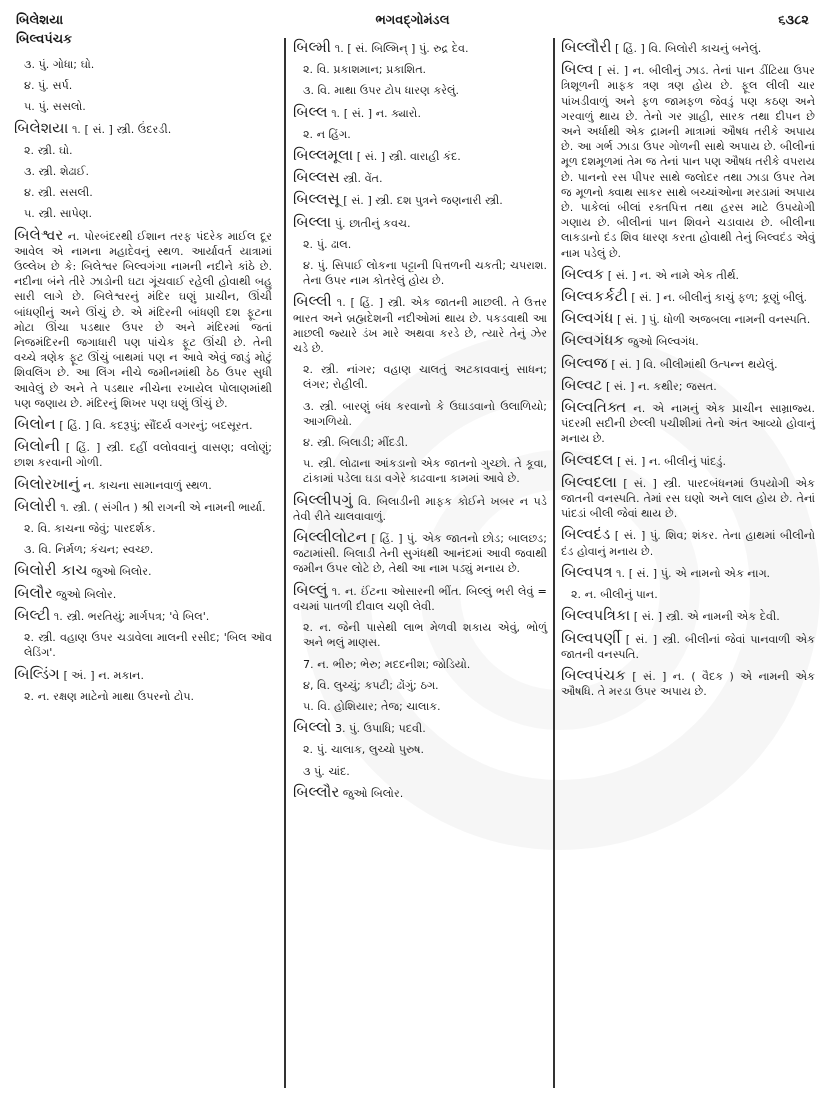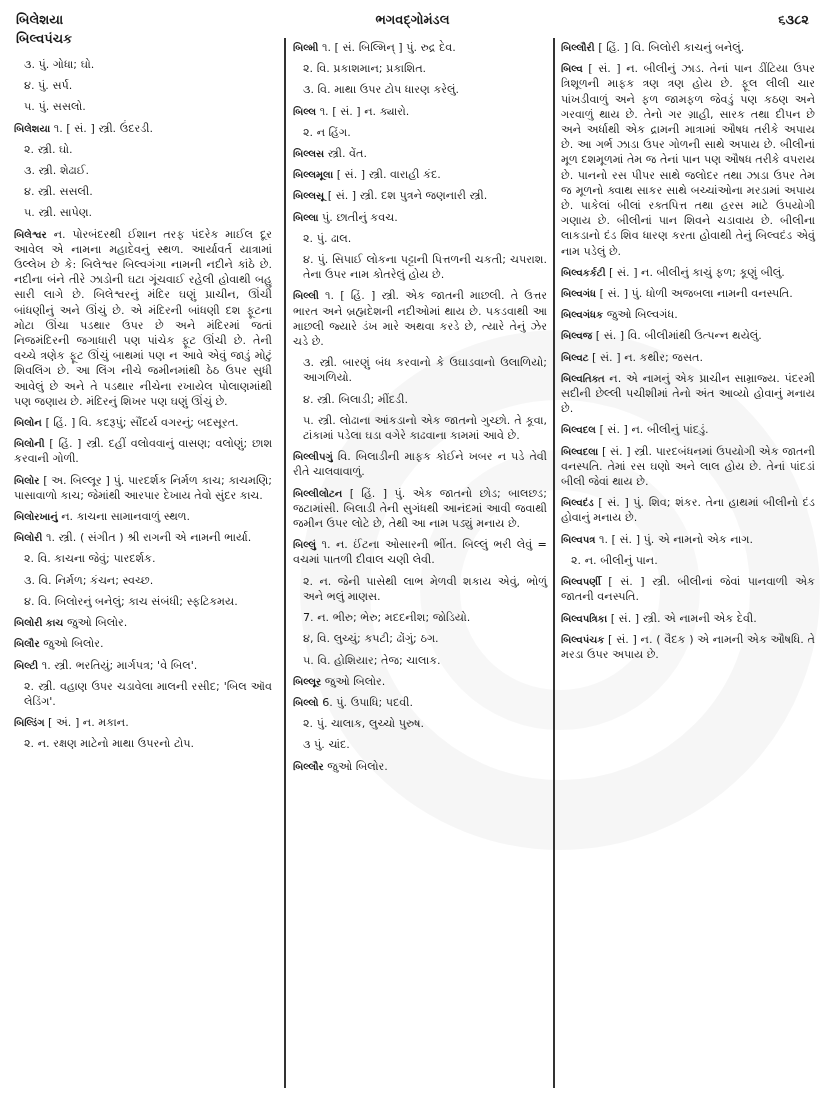--- a/index.html
+++ b/index.html
@@ -23,21 +23,21 @@
   .col {
     position: absolute; top: 40px; font-size: 11.2px; line-height: 15.2px;
   }
   .col1 { left: 14px; width: 258px; top: 57px; }
   .col2 { left: 293px; width: 254px; }
   .col3 { left: 561px; width: 254px; }
   .vline { position: absolute; width: 1.5px; background: #333; }
   .v1 { left: 284px; top: 38px; height: 1050px; }
   .v2 { left: 553px; top: 38px; height: 1050px; }
   .entry { margin: 0 0 6px 0; text-align: justify; }
-  .entry .hw { font-weight: bold; font-size: 10px; }
+  .entry .hw { font-weight: normal; font-size: 15px; }
   .entry .body { }
   .sense { margin: 0 0 6px 10px; text-align: justify; }
 </style>
 </head>
 <body>
 
 <div class="watermark"></div>
 <div class="watermark2"></div>
 
 <div class="hdr-left">
@@ -55,72 +55,71 @@
     <div class="sense"><span class="body">૪. પું. સર્પ.</span></div>
     <div class="sense"><span class="body">૫. પું. સસલો.</span></div>
     <div class="entry"><span class="hw">બિલેશયા</span> <span class="body">૧. [ સં. ] સ્ત્રી. ઉંદરડી.</span></div>
     <div class="sense"><span class="body">૨. સ્ત્રી. ઘો.</span></div>
     <div class="sense"><span class="body">૩. સ્ત્રી. શેઢાઈ.</span></div>
     <div class="sense"><span class="body">૪. સ્ત્રી. સસલી.</span></div>
     <div class="sense"><span class="body">૫. સ્ત્રી. સાપેણ.</span></div>
     <div class="entry"><span class="hw">બિલેશ્વર</span> <span class="body">ન. પોરબંદરથી ઈશાન તરફ પંદરેક માઈલ દૂર આવેલ એ નામના મહાદેવનું સ્થળ. આર્યાવર્ત યાત્રામાં ઉલ્લેખ છે કે: બિલેશ્વર બિલ્વગંગા નામની નદીને કાંઠે છે. નદીના બંને તીરે ઝાડોની ઘટા ગૂંચવાઈ રહેલી હોવાથી બહુ સારી લાગે છે. બિલેશ્વરનું મંદિર ઘણું પ્રાચીન, ઊંચી બાંધણીનું અને ઊંચું છે. એ મંદિરની બાંધણી દશ ફૂટના મોટા ઊંચા પડથાર ઉપર છે અને મંદિરમાં જતાં નિજમંદિરની જગાધારી પણ પાંચેક ફૂટ ઊંચી છે. તેની વચ્ચે ત્રણેક ફૂટ ઊંચું બાથમાં પણ ન આવે એવું જાડું મોટું શિવલિંગ છે. આ લિંગ નીચે જમીનમાંથી ઠેઠ ઉપર સુધી આવેલું છે અને તે પડથાર નીચેના રખાયેલ પોલાણમાંથી પણ જણાય છે. મંદિરનું શિખર પણ ઘણું ઊંચું છે.</span></div>
     <div class="entry"><span class="hw">બિલોન</span> <span class="body">[ હિં. ] વિ. કદરૂપું; સૌંદર્ય વગરનું; બદસૂરત.</span></div>
     <div class="entry"><span class="hw">બિલોની</span> <span class="body">[ હિં. ] સ્ત્રી. દહીં વલોવવાનું વાસણ; વલોણું; છાશ કરવાની ગોળી.</span></div>
-    <div class="entry"><span class="hw">બિલોર</span> <span class="body">[ અ. બિલ્લૂર ] પું. પારદર્શક નિર્મળ કાચ; કાચમણિ; પાસાવાળો કાચ; જેમાંથી આરપાર દેખાય તેવો સુંદર કાચ.</span></div>
     <div class="entry"><span class="hw">બિલોરખાનું</span> <span class="body">ન. કાચના સામાનવાળું સ્થળ.</span></div>
     <div class="entry"><span class="hw">બિલોરી</span> <span class="body">૧. સ્ત્રી. ( સંગીત ) શ્રી રાગની એ નામની ભાર્યા.</span></div>
     <div class="sense"><span class="body">૨. વિ. કાચના જેવું; પારદર્શક.</span></div>
     <div class="sense"><span class="body">૩. વિ. નિર્મળ; કંચન; સ્વચ્છ.</span></div>
-    <div class="sense"><span class="body">૪. વિ. બિલોરનું બનેલું; કાચ સંબંધી; સ્ફટિકમય.</span></div>
     <div class="entry"><span class="hw">બિલોરી કાચ</span> <span class="body">જુઓ બિલોર.</span></div>
     <div class="entry"><span class="hw">બિલૌર</span> <span class="body">જુઓ બિલોર.</span></div>
     <div class="entry"><span class="hw">બિલ્ટી</span> <span class="body">૧. સ્ત્રી. ભરતિયું; માર્ગપત્ર; 'વે બિલ'.</span></div>
     <div class="sense"><span class="body">૨. સ્ત્રી. વહાણ ઉપર ચડાવેલા માલની રસીદ; 'બિલ ઑવ લેડિંગ'.</span></div>
     <div class="entry"><span class="hw">બિલ્ડિંગ</span> <span class="body">[ અં. ] ન. મકાન.</span></div>
     <div class="sense"><span class="body">૨. ન. રક્ષણ માટેનો માથા ઉપરનો ટોપ.</span></div>
   </div>
 <div class="col col2">
     <div class="entry"><span class="hw">બિલ્મી</span> <span class="body">૧. [ સં. બિલ્મિન્ ] પું. રુદ્ર દેવ.</span></div>
     <div class="sense"><span class="body">૨. વિ. પ્રકાશમાન; પ્રકાશિત.</span></div>
     <div class="sense"><span class="body">૩. વિ. માથા ઉપર ટોપ ધારણ કરેલું.</span></div>
     <div class="entry"><span class="hw">બિલ્લ</span> <span class="body">૧. [ સં. ] ન. ક્યારો.</span></div>
     <div class="sense"><span class="body">૨. ન હિંગ.</span></div>
+    <div class="entry"><span class="hw">બિલ્લમૂલા</span> <span class="body">[ સં. ] સ્ત્રી. વારાહી કંદ.</span></div>
     <div class="entry"><span class="hw">બિલ્લસ</span> <span class="body">સ્ત્રી. વેંત.</span></div>
-    <div class="entry"><span class="hw">બિલ્લમૂલા</span> <span class="body">[ સં. ] સ્ત્રી. વારાહી કંદ.</span></div>
     <div class="entry"><span class="hw">બિલ્લસૂ</span> <span class="body">[ સં. ] સ્ત્રી. દશ પુત્રને જણનારી સ્ત્રી.</span></div>
     <div class="entry"><span class="hw">બિલ્લા</span> <span class="body">પું. છાતીનું કવચ.</span></div>
     <div class="sense"><span class="body">૨. પું. ઢાલ.</span></div>
     <div class="sense"><span class="body">૪. પું. સિપાઈ લોકના પટ્ટાની પિત્તળની ચકતી; ચપરાશ. તેના ઉપર નામ કોતરેલું હોય છે.</span></div>
     <div class="entry"><span class="hw">બિલ્લી</span> <span class="body">૧. [ હિં. ] સ્ત્રી. એક જાતની માછલી. તે ઉત્તર ભારત અને બ્રહ્મદેશની નદીઓમાં થાય છે. પકડવાથી આ માછલી જ્યારે ડંખ મારે અથવા કરડે છે, ત્યારે તેનું ઝેર ચડે છે.</span></div>
+    <div class="sense"><span class="body">૨. સ્ત્રી. નાંગર; વહાણ ચાલતું અટકાવવાનું સાધન; લંગર; રોહીલી.</span></div>
     <div class="sense"><span class="body">૩. સ્ત્રી. બારણું બંધ કરવાનો કે ઉઘાડવાનો ઉલાળિયો; આગળિયો.</span></div>
     <div class="sense"><span class="body">૪. સ્ત્રી. બિલાડી; મીંદડી.</span></div>
     <div class="sense"><span class="body">૫. સ્ત્રી. લોઢાના આંકડાનો એક જાતનો ગુચ્છો. તે કૂવા, ટાંકામાં પડેલા ઘડા વગેરે કાઢવાના કામમાં આવે છે.</span></div>
     <div class="entry"><span class="hw">બિલ્લીપગું</span> <span class="body">વિ. બિલાડીની માફક કોઈને ખબર ન પડે તેવી રીતે ચાલવાવાળું.</span></div>
     <div class="entry"><span class="hw">બિલ્લીલોટન</span> <span class="body">[ હિં. ] પું. એક જાતનો છોડ; બાલછડ; જટામાંસી. બિલાડી તેની સુગંધથી આનંદમાં આવી જવાથી જમીન ઉપર લોટે છે, તેથી આ નામ પડ્યું મનાય છે.</span></div>
     <div class="entry"><span class="hw">બિલ્લું</span> <span class="body">૧. ન. ઈંટના ઓસારની ભીંત. બિલ્લું ભરી લેવું = વચમાં પાતળી દીવાલ ચણી લેવી.</span></div>
     <div class="sense"><span class="body">૨. ન. જેની પાસેથી લાભ મેળવી શકાય એવું, ભોળું અને ભલું માણસ.</span></div>
     <div class="sense"><span class="body">7. ન. ભીરુ; ભેરુ; મદદનીશ; જોડિયો.</span></div>
     <div class="sense"><span class="body">૪, વિ. લુચ્ચું; કપટી; ઢોંગું; ઠગ.</span></div>
     <div class="sense"><span class="body">૫. વિ. હોશિયાર; તેજ; ચાલાક.</span></div>
-    <div class="entry"><span class="hw">બિલ્લૂર</span> <span class="body">જુઓ બિલોર.</span></div>
-    <div class="entry"><span class="hw">બિલ્લો</span> <span class="body">6. પું. ઉપાધિ; પદવી.</span></div>
+    <div class="entry"><span class="hw">બિલ્લો</span> <span class="body">3. પું. ઉપાધિ; પદવી.</span></div>
     <div class="sense"><span class="body">૨. પું. ચાલાક, લુચ્ચો પુરુષ.</span></div>
     <div class="sense"><span class="body">૩ પું. ચાંદ.</span></div>
     <div class="entry"><span class="hw">બિલ્લૌર</span> <span class="body">જુઓ બિલોર.</span></div>
   </div>
 <div class="col col3">
     <div class="entry"><span class="hw">બિલ્લૌરી</span> <span class="body">[ હિં. ] વિ. બિલોરી કાચનું બનેલું.</span></div>
     <div class="entry"><span class="hw">બિલ્વ</span> <span class="body">[ સં. ] ન. બીલીનું ઝાડ. તેનાં પાન ડીંટિયા ઉપર ત્રિશૂળની માફક ત્રણ ત્રણ હોય છે. ફૂલ લીલી ચાર પાંખડીવાળું અને ફળ જામફળ જેવડું પણ કઠણ અને ગરવાળું થાય છે. તેનો ગર ગ્રાહી, સારક તથા દીપન છે અને અર્ધાથી એક દ્રામની માત્રામાં ઔષધ તરીકે અપાય છે. આ ગર્ભ ઝાડા ઉપર ગોળની સાથે અપાય છે. બીલીનાં મૂળ દશમૂળમાં તેમ જ તેનાં પાન પણ ઔષધ તરીકે વપરાય છે. પાનનો રસ પીપર સાથે જલોદર તથા ઝાડા ઉપર તેમ જ મૂળનો ક્વાથ સાકર સાથે બચ્ચાંઓના મરડામાં અપાય છે. પાકેલાં બીલાં રક્તપિત્ત તથા હરસ માટે ઉપયોગી ગણાય છે. બીલીનાં પાન શિવને ચડાવાય છે. બીલીના લાકડાનો દંડ શિવ ધારણ કરતા હોવાથી તેનું બિલ્વદંડ એવું નામ પડેલું છે.</span></div>
+    <div class="entry"><span class="hw">બિલ્વક</span> <span class="body">[ સં. ] ન. એ નામે એક તીર્થ.</span></div>
     <div class="entry"><span class="hw">બિલ્વકર્કટી</span> <span class="body">[ સં. ] ન. બીલીનું કાચું ફળ; કૂણું બીલું.</span></div>
     <div class="entry"><span class="hw">બિલ્વગંધ</span> <span class="body">[ સં. ] પું. ધોળી અજબલા નામની વનસ્પતિ.</span></div>
     <div class="entry"><span class="hw">બિલ્વગંધક</span> <span class="body">જુઓ બિલ્વગંધ.</span></div>
     <div class="entry"><span class="hw">બિલ્વજ</span> <span class="body">[ સં. ] વિ. બીલીમાંથી ઉત્પન્ન થયેલું.</span></div>
     <div class="entry"><span class="hw">બિલ્વટ</span> <span class="body">[ સં. ] ન. કથીર; જસત.</span></div>
     <div class="entry"><span class="hw">બિલ્વતિક્ત</span> <span class="body">ન. એ નામનું એક પ્રાચીન સામ્રાજ્ય. પંદરમી સદીની છેલ્લી પચીશીમાં તેનો અંત આવ્યો હોવાનું મનાય છે.</span></div>
     <div class="entry"><span class="hw">બિલ્વદલ</span> <span class="body">[ સં. ] ન. બીલીનું પાંદડું.</span></div>
     <div class="entry"><span class="hw">બિલ્વદલા</span> <span class="body">[ સં. ] સ્ત્રી. પારદબંધનમાં ઉપયોગી એક જાતની વનસ્પતિ. તેમાં રસ ઘણો અને લાલ હોય છે. તેનાં પાંદડાં બીલી જેવાં થાય છે.</span></div>
     <div class="entry"><span class="hw">બિલ્વદંડ</span> <span class="body">[ સં. ] પું. શિવ; શંકર. તેના હાથમાં બીલીનો દંડ હોવાનું મનાય છે.</span></div>
     <div class="entry"><span class="hw">બિલ્વપત્ર</span> <span class="body">૧. [ સં. ] પું. એ નામનો એક નાગ.</span></div>
     <div class="sense"><span class="body">૨. ન. બીલીનું પાન.</span></div>
+    <div class="entry"><span class="hw">બિલ્વપત્રિકા</span> <span class="body">[ સં. ] સ્ત્રી. એ નામની એક દેવી.</span></div>
     <div class="entry"><span class="hw">બિલ્વપર્ણી</span> <span class="body">[ સં. ] સ્ત્રી. બીલીનાં જેવાં પાનવાળી એક જાતની વનસ્પતિ.</span></div>
-    <div class="entry"><span class="hw">બિલ્વપત્રિકા</span> <span class="body">[ સં. ] સ્ત્રી. એ નામની એક દેવી.</span></div>
     <div class="entry"><span class="hw">બિલ્વપંચક</span> <span class="body">[ સં. ] ન. ( વૈદક ) એ નામની એક ઔષધિ. તે મરડા ઉપર અપાય છે.</span></div>
   </div>
 
 </body></html>

